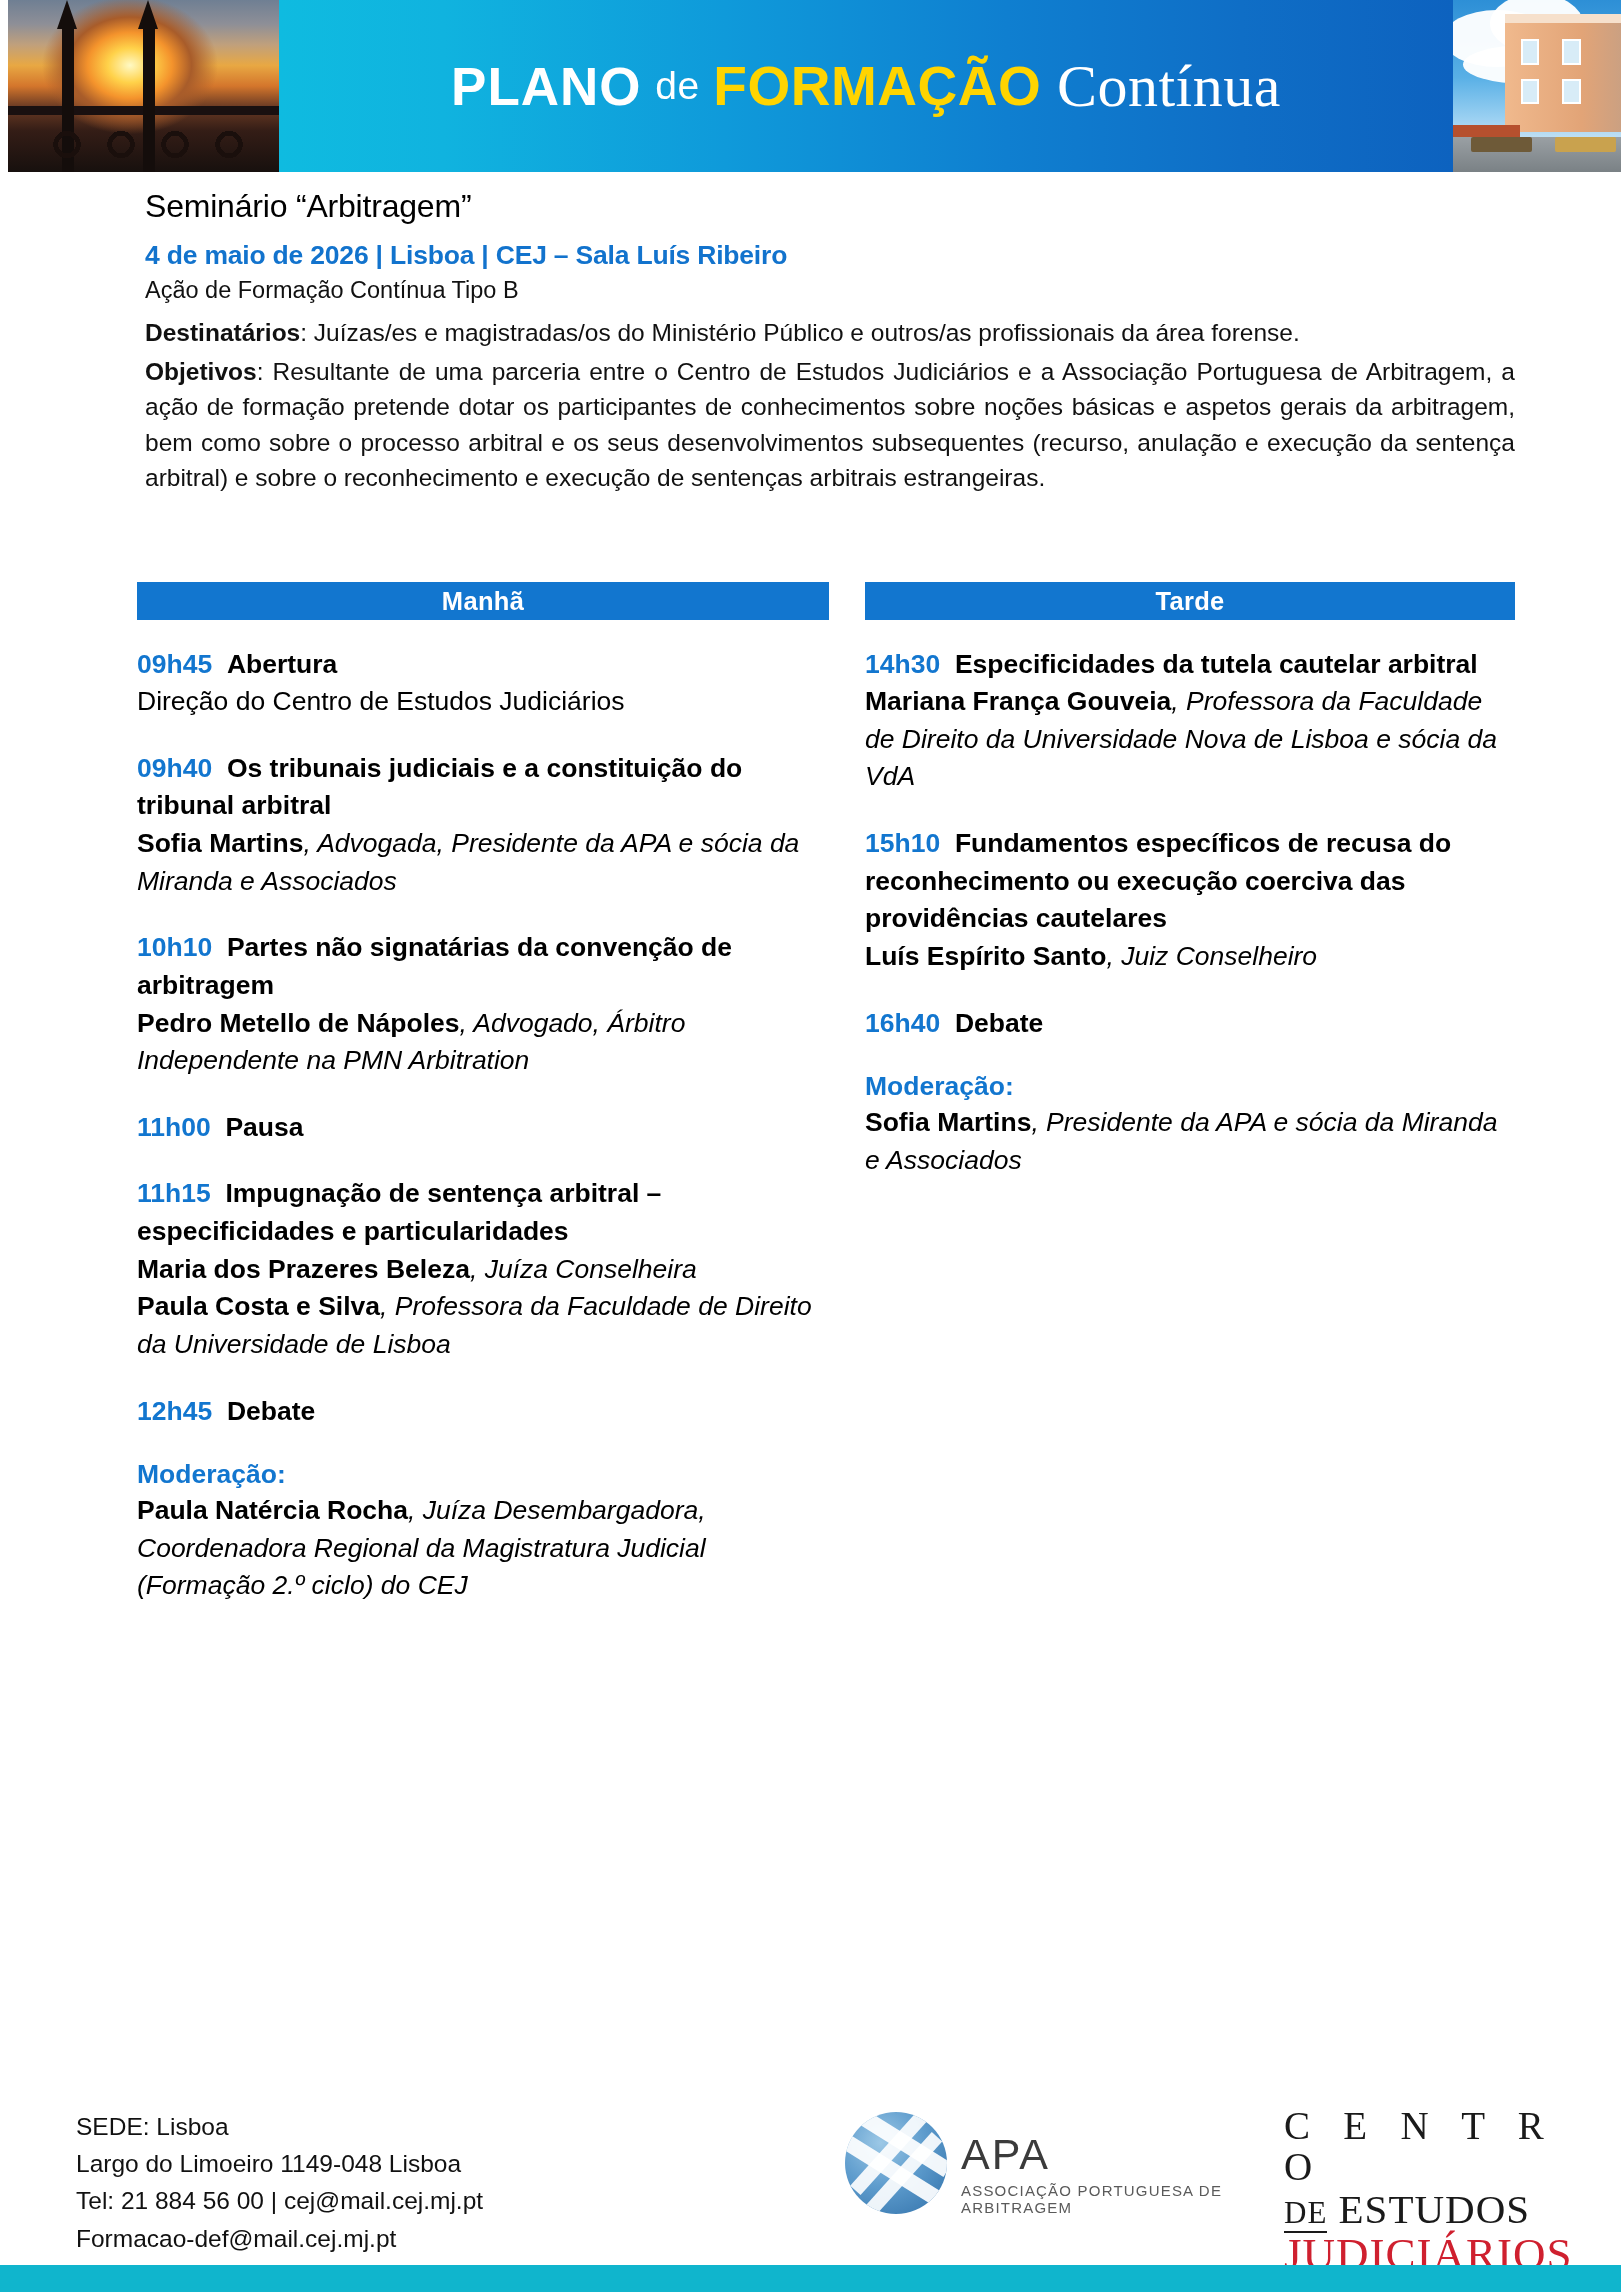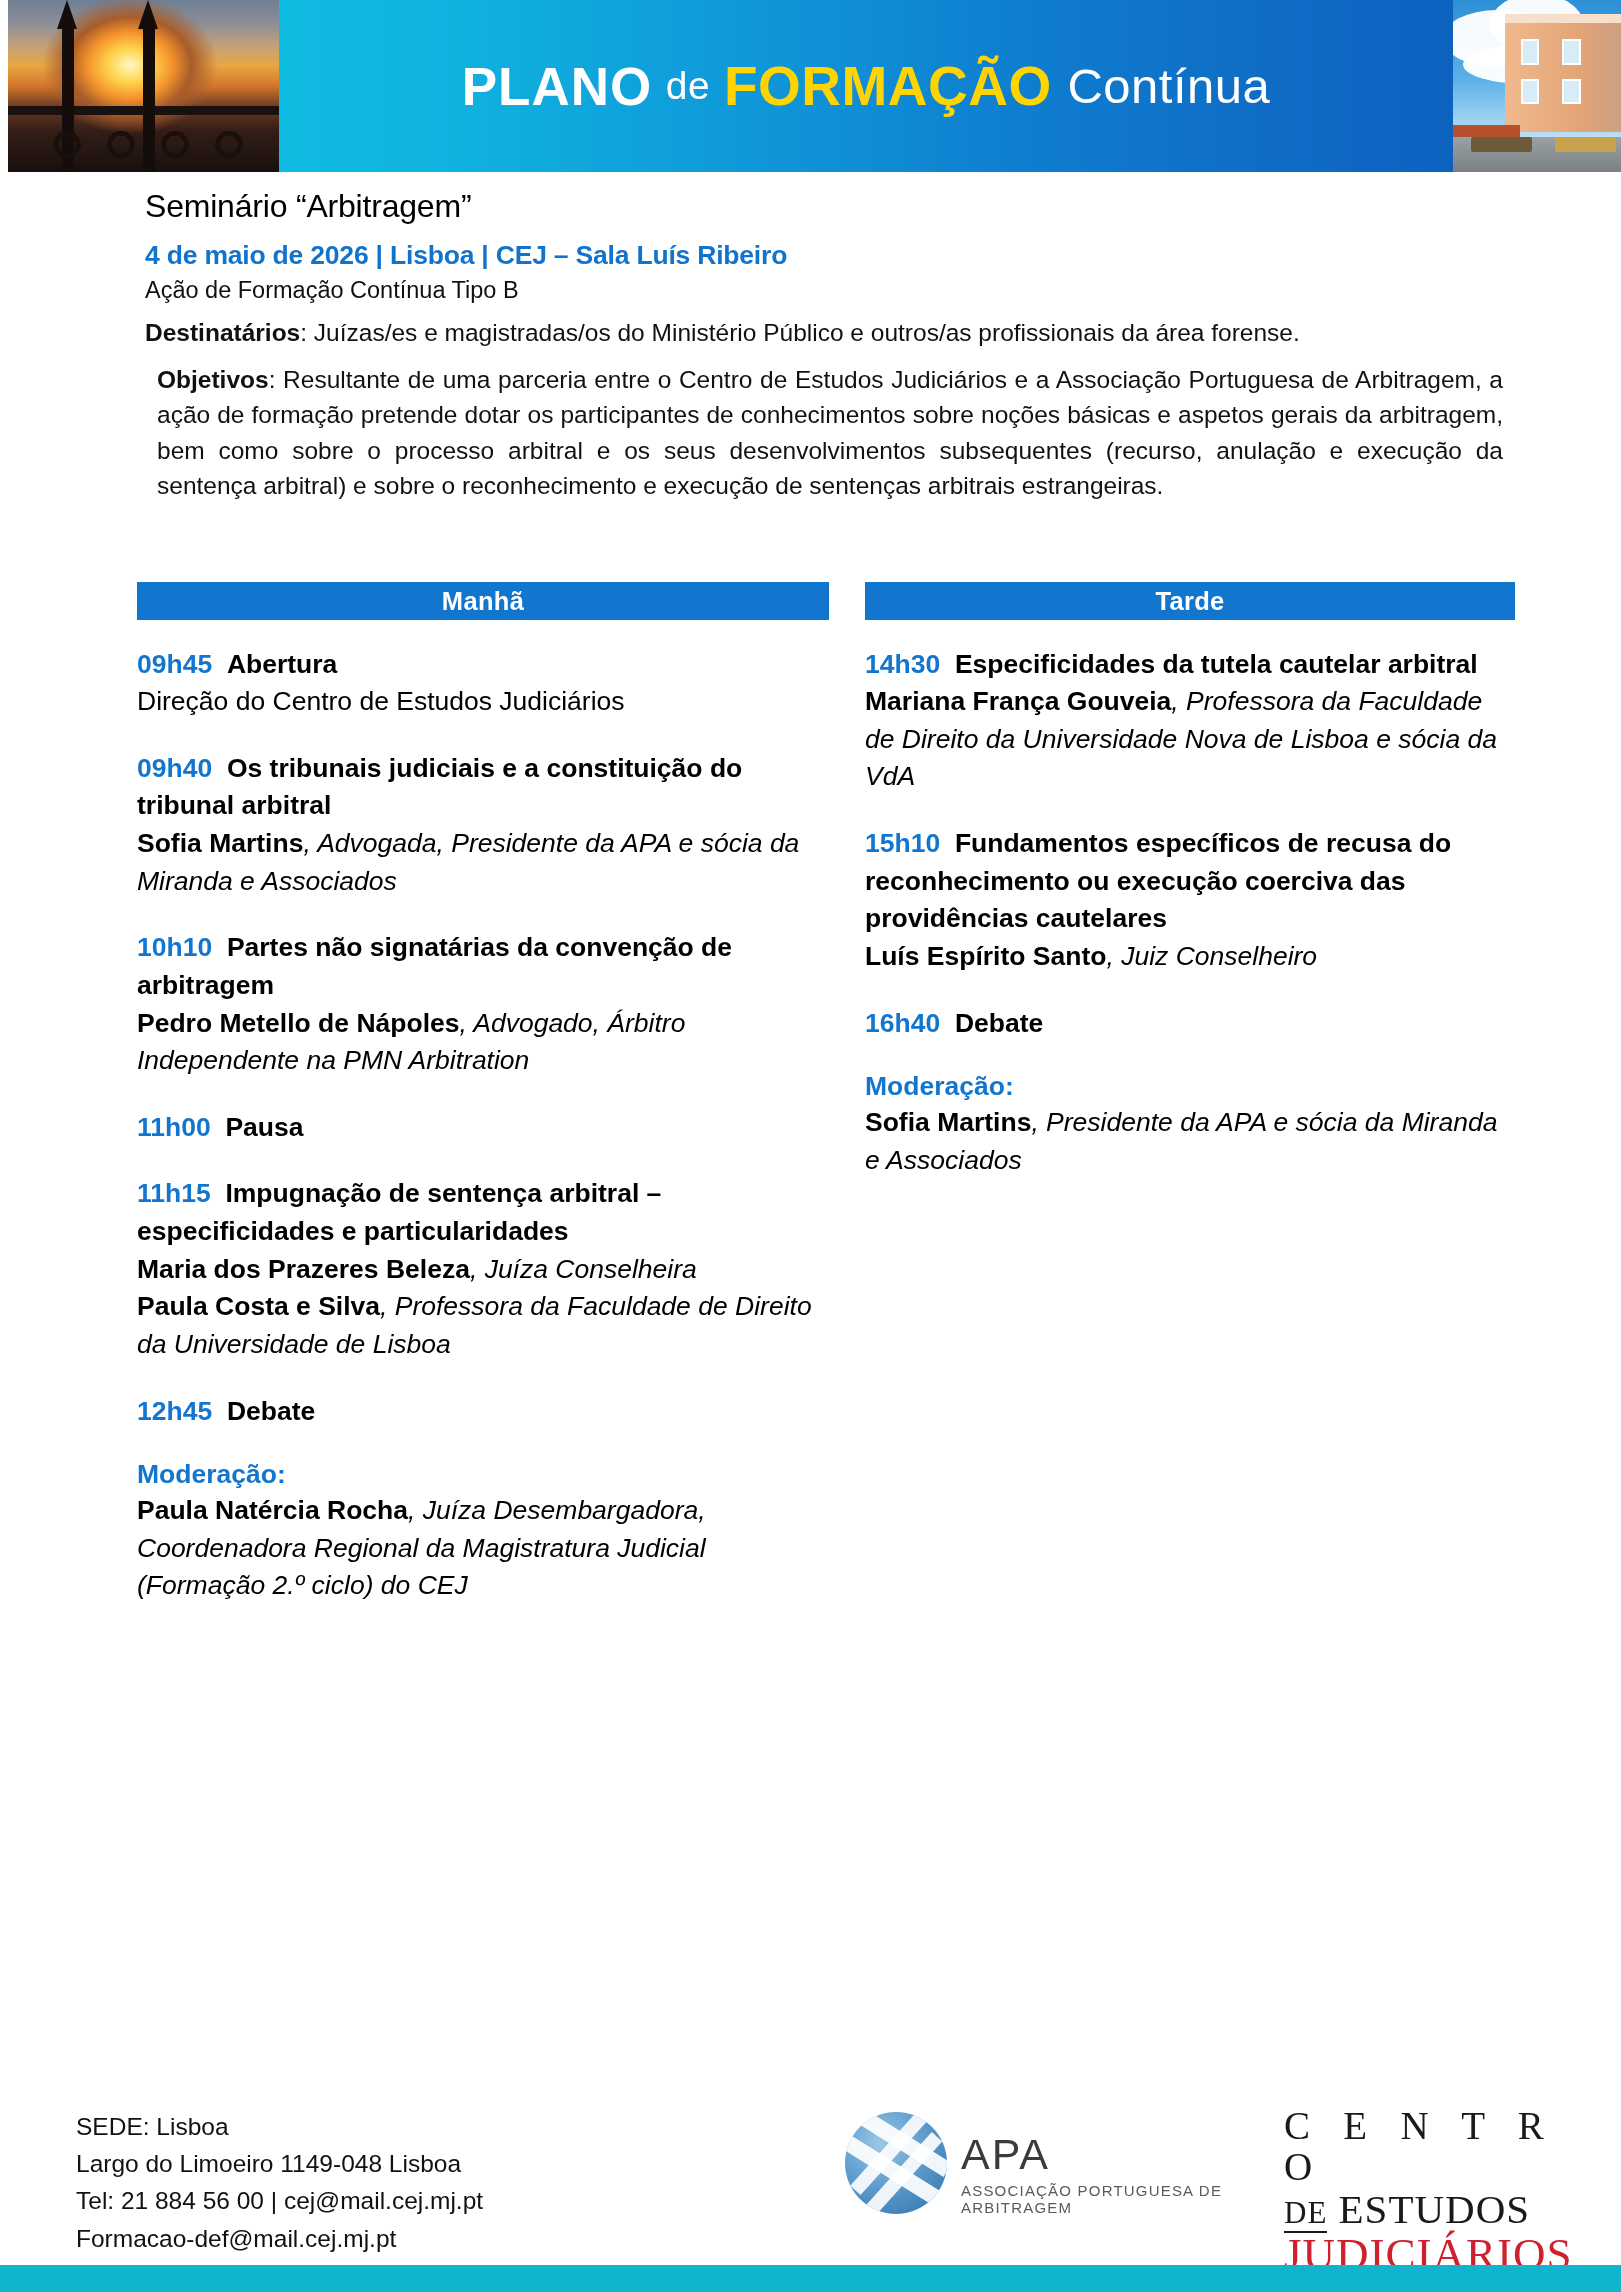--- a/index.html
+++ b/index.html
@@ -159,22 +159,22 @@
     font-weight: 400;
   }
   .bt-formacao {
     font-family: "Liberation Sans", sans-serif;
     font-weight: bold;
     font-size: 55px;
     color: #ffd400;
     letter-spacing: 0.5px;
   }
   .bt-continua {
-    font-family: Liberation Sans, sans-serif;
-    font-size: 49px;
+    font-family: Liberation Serif, serif;
+    font-size: 60px;
     color: #ffffff;
     margin-left: 15.7px;
     font-weight: 400;
   }
 
   
   .page {
     position: absolute;
     left: 0;
     top: 172px;
@@ -208,21 +208,21 @@
   .dest-line {
     font-size: 24.5px;
     color: #111111;
     margin: 0 0 3.9px 0;
     line-height: 1.38;
   }
   .dest-line b, .obj-par b { font-weight: bold; }
   .obj-par {
     font-size: 24.5px;
     color: #111111;
-    margin: 12px;
+    margin: 0;
     line-height: 1.45;
     text-align: justify;
   }
 
   
   .cols {
     position: absolute;
     left: 0;
     top: 410px;
     width: 1621px;

